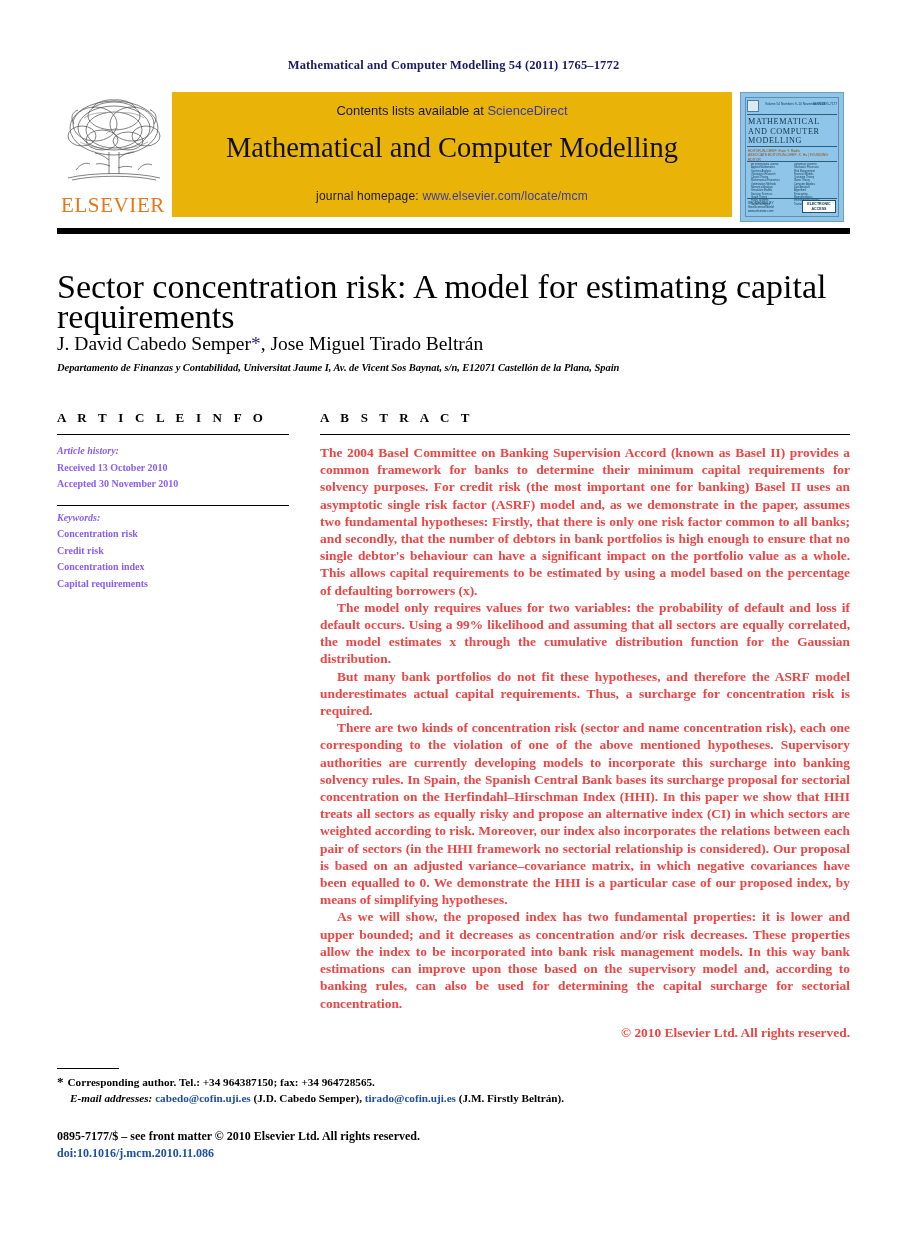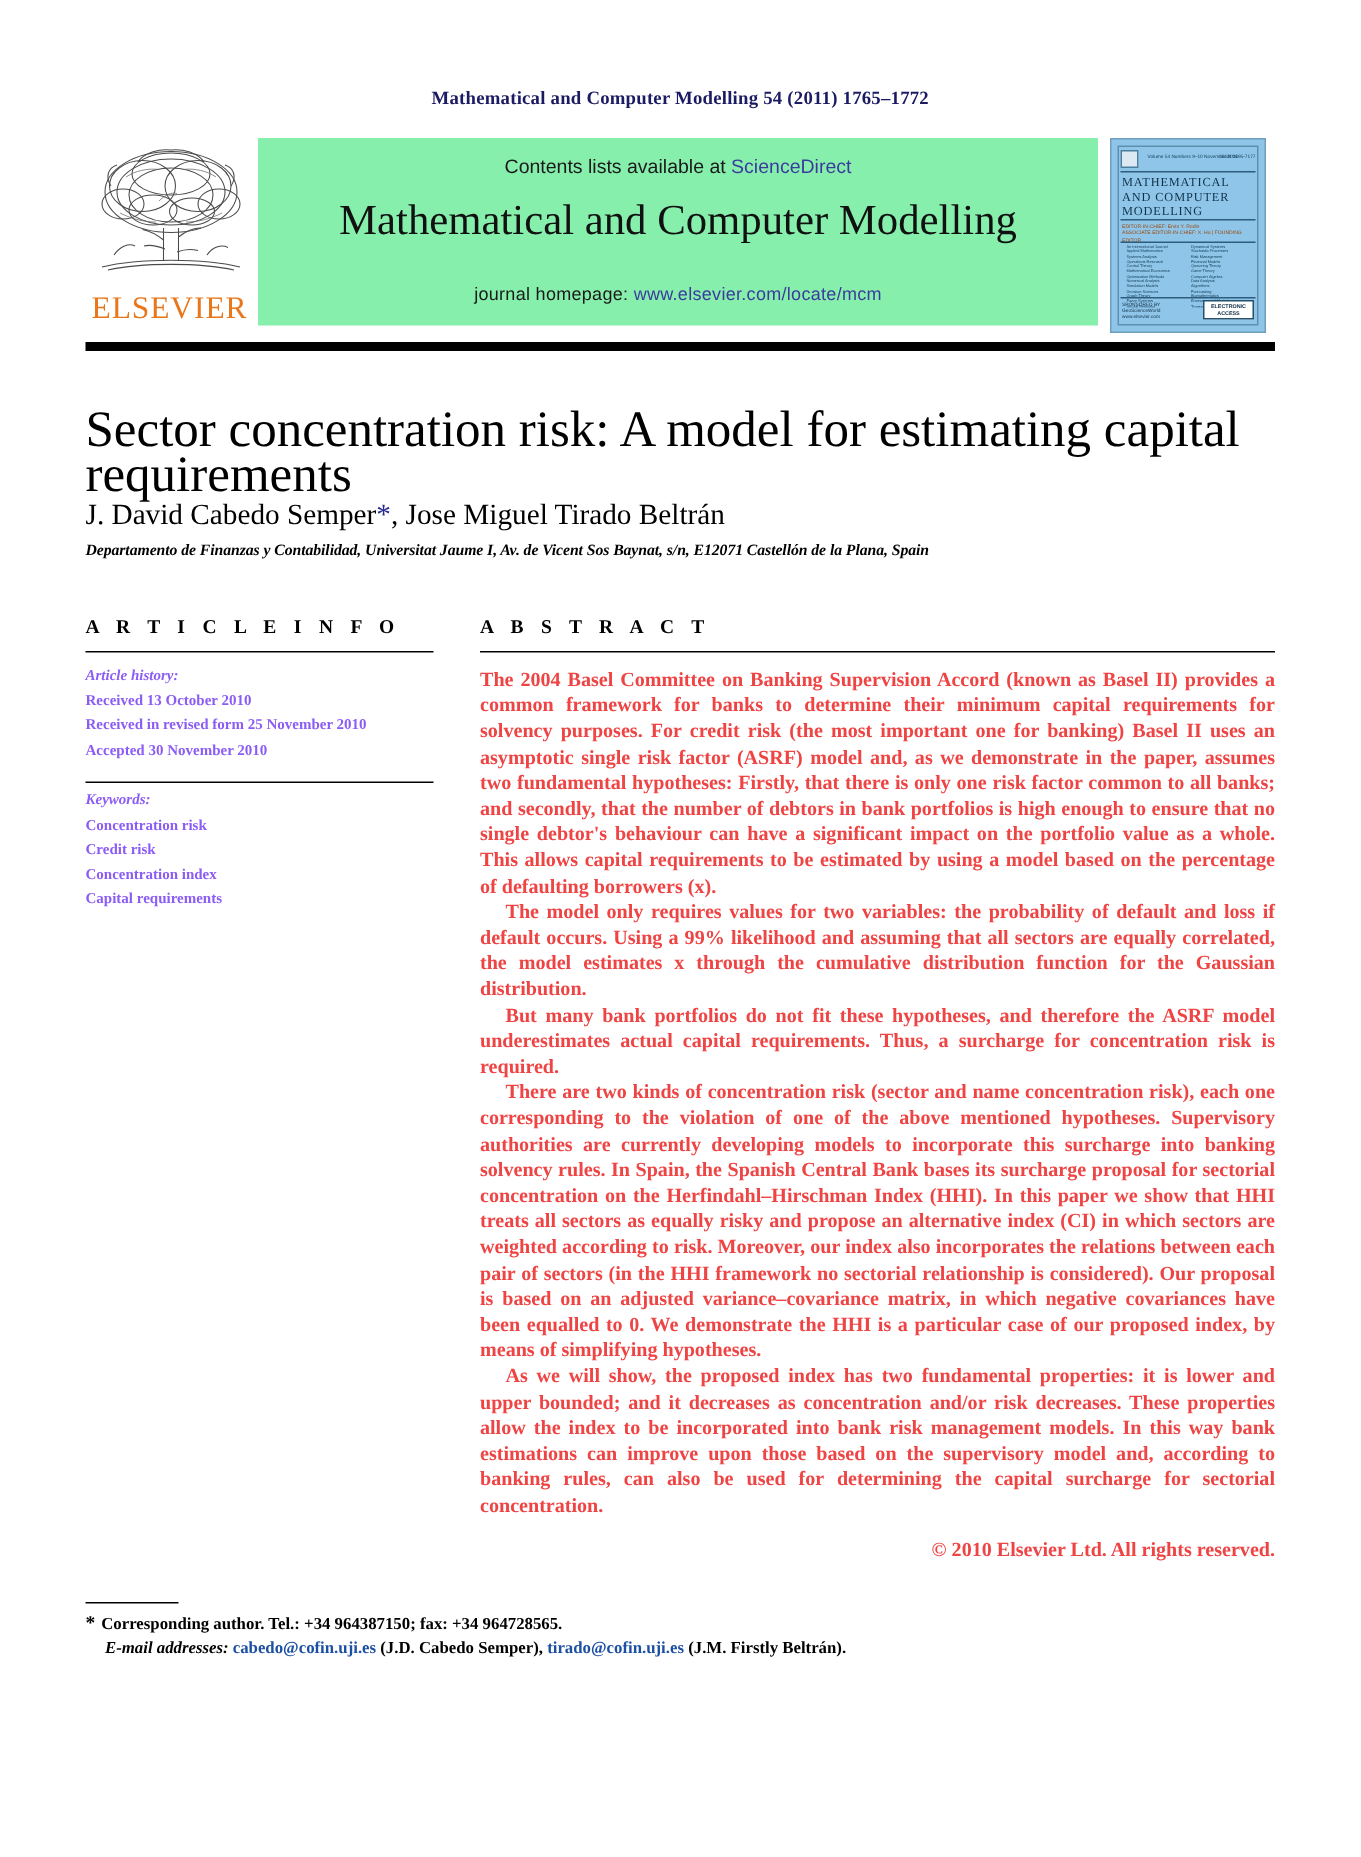--- a/index.html
+++ b/index.html
@@ -64,21 +64,21 @@
     font-size: 21px;
     letter-spacing: 0.6px;
     color: #e8761a;
   }
 
   .banner {
     position: absolute;
     left: 115px; top: 0px;
     width: 560px;
     height: 125px;
-    background: #86efac;
+    background: #eab308;
   }
   .banner-line1 {
     position: absolute;
     left: 0; top: 11px;
     width: 560px;
     text-align: center;
     font-family: "Liberation Sans", "DejaVu Sans", sans-serif;
     font-size: 13px;
     color: #1a1a1a;
   }
@@ -483,21 +483,20 @@
     <div class="affiliation">Departamento de Finanzas y Contabilidad, Universitat Jaume I, Av. de Vicent Sos Baynat, s/n, E12071 Castellón de la Plana, Spain</div>
   </div>
 
   <div class="col-left">
     <div class="sec-head">A R T I C L E   I N F O</div>
     <div class="sec-rule"></div>
 
     <div class="hist-block">
       <div class="sub-label">Article history:</div>
       <div>Received 13 October 2010</div>
-      <div>Received in revised form 25 November 2010</div>
       <div>Accepted 30 November 2010</div>
     </div>
 
     <div class="kw-rule">
       <div class="kw-block">
         <div class="sub-label">Keywords:</div>
         <div>Concentration risk</div>
         <div>Credit risk</div>
         <div>Concentration index</div>
         <div>Capital requirements</div>
@@ -517,14 +516,18 @@
       <div class="copyright">© 2010 Elsevier Ltd. All rights reserved.</div>
     </div>
   </div>
 
   <div class="foot-rule"></div>
   <div class="footnotes">
     <div><span class="fn-star">*</span><span>Corresponding author. Tel.: +34 964387150; fax: +34 964728565.</span></div>
     <div class="fn-line2"><span class="ital">E-mail addresses:</span> <span class="mail">cabedo@cofin.uji.es</span> <span>(J.D. Cabedo Semper),</span> <span class="mail">tirado@cofin.uji.es</span> <span>(J.M. Firstly Beltrán).</span></div>
   </div>
 
+  <div class="imprint">
+    <div>0895-7177/$ – see front matter © 2010 Elsevier Ltd. All rights reserved.</div>
+    <div class="doi">doi:10.1016/j.mcm.2010.11.086</div>
+  </div>
 
 </div>
 
 </body></html>

